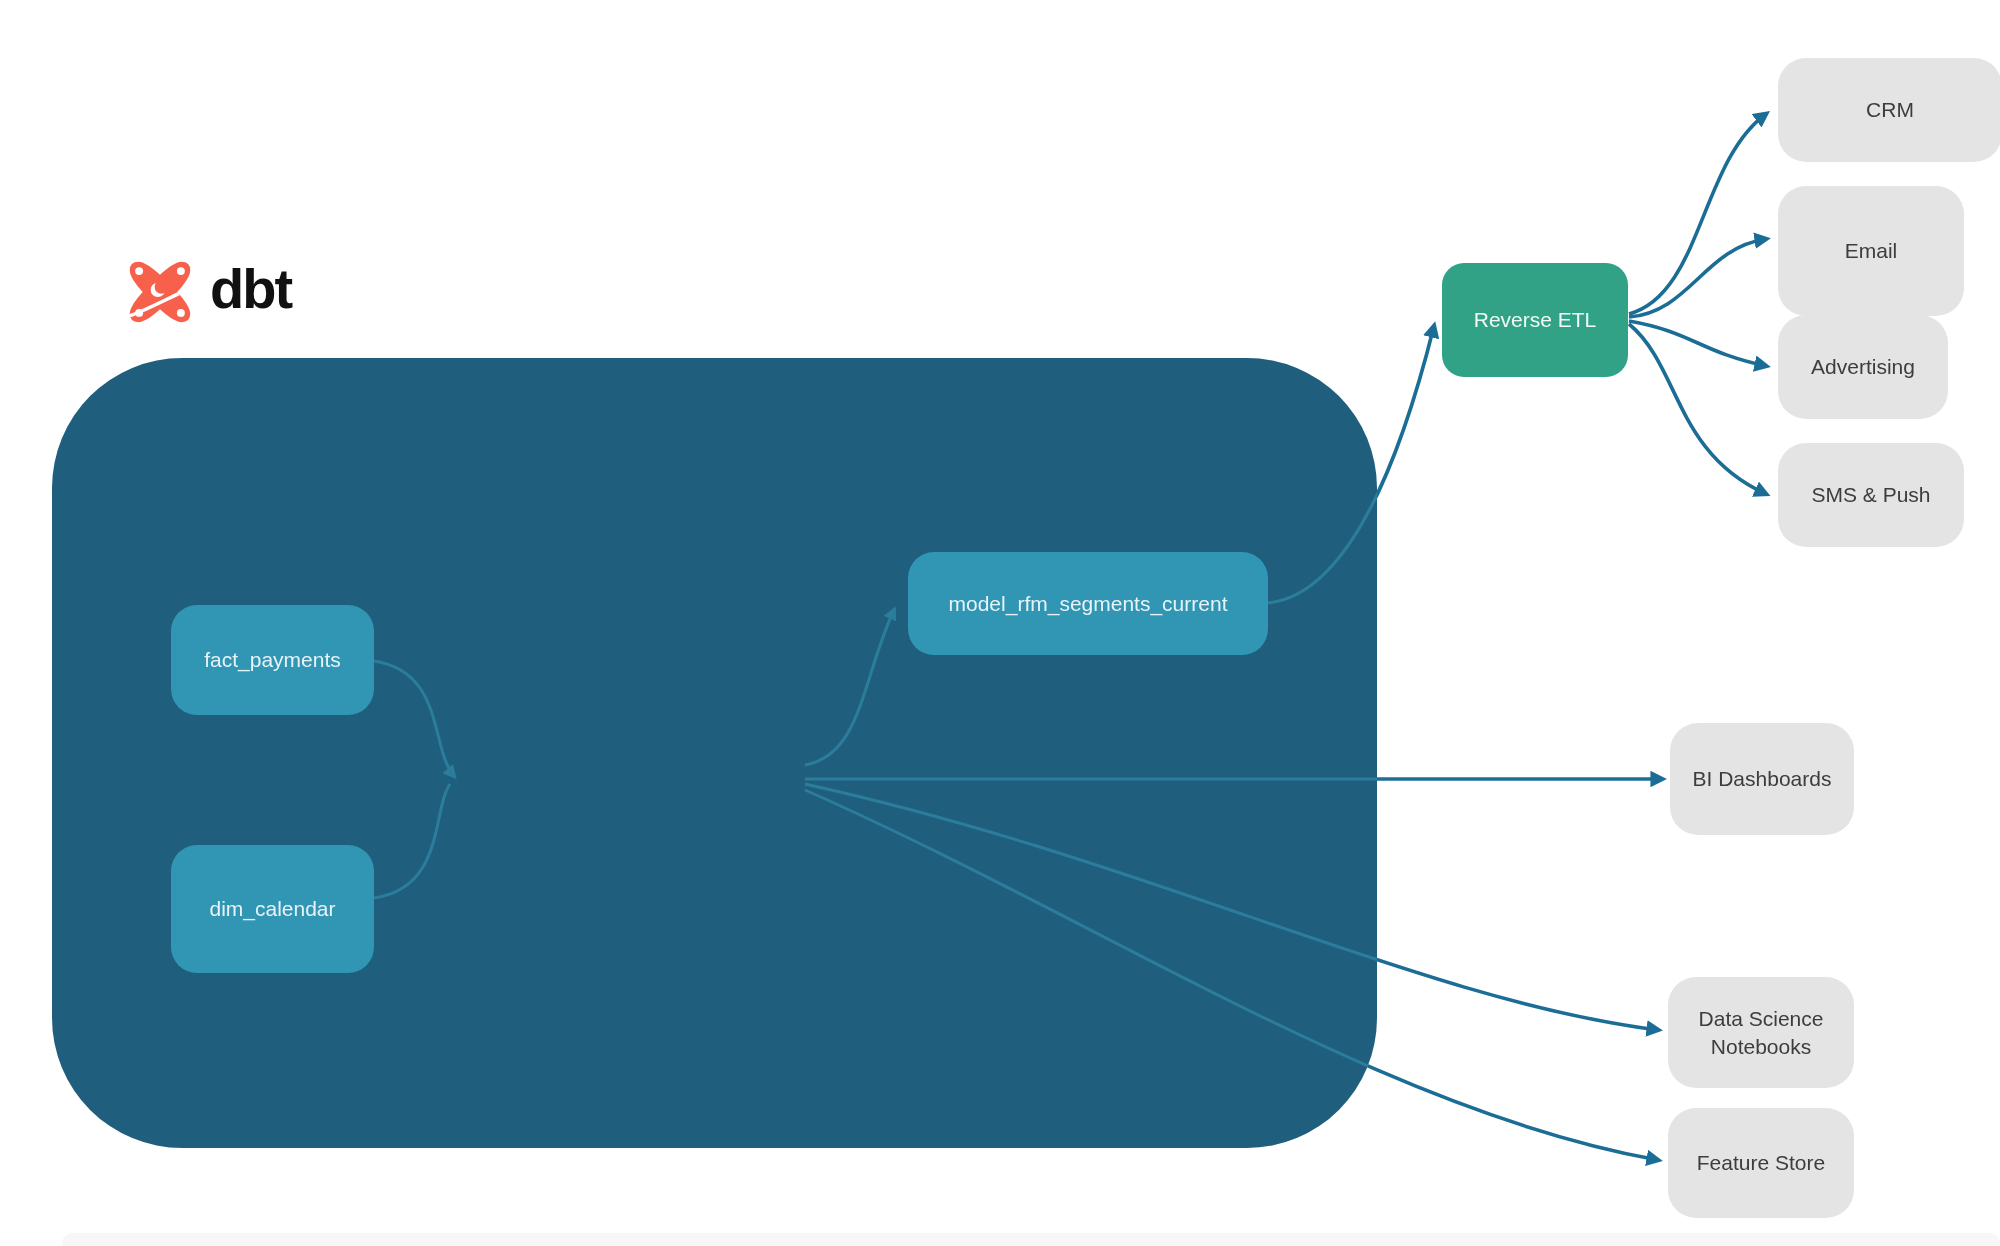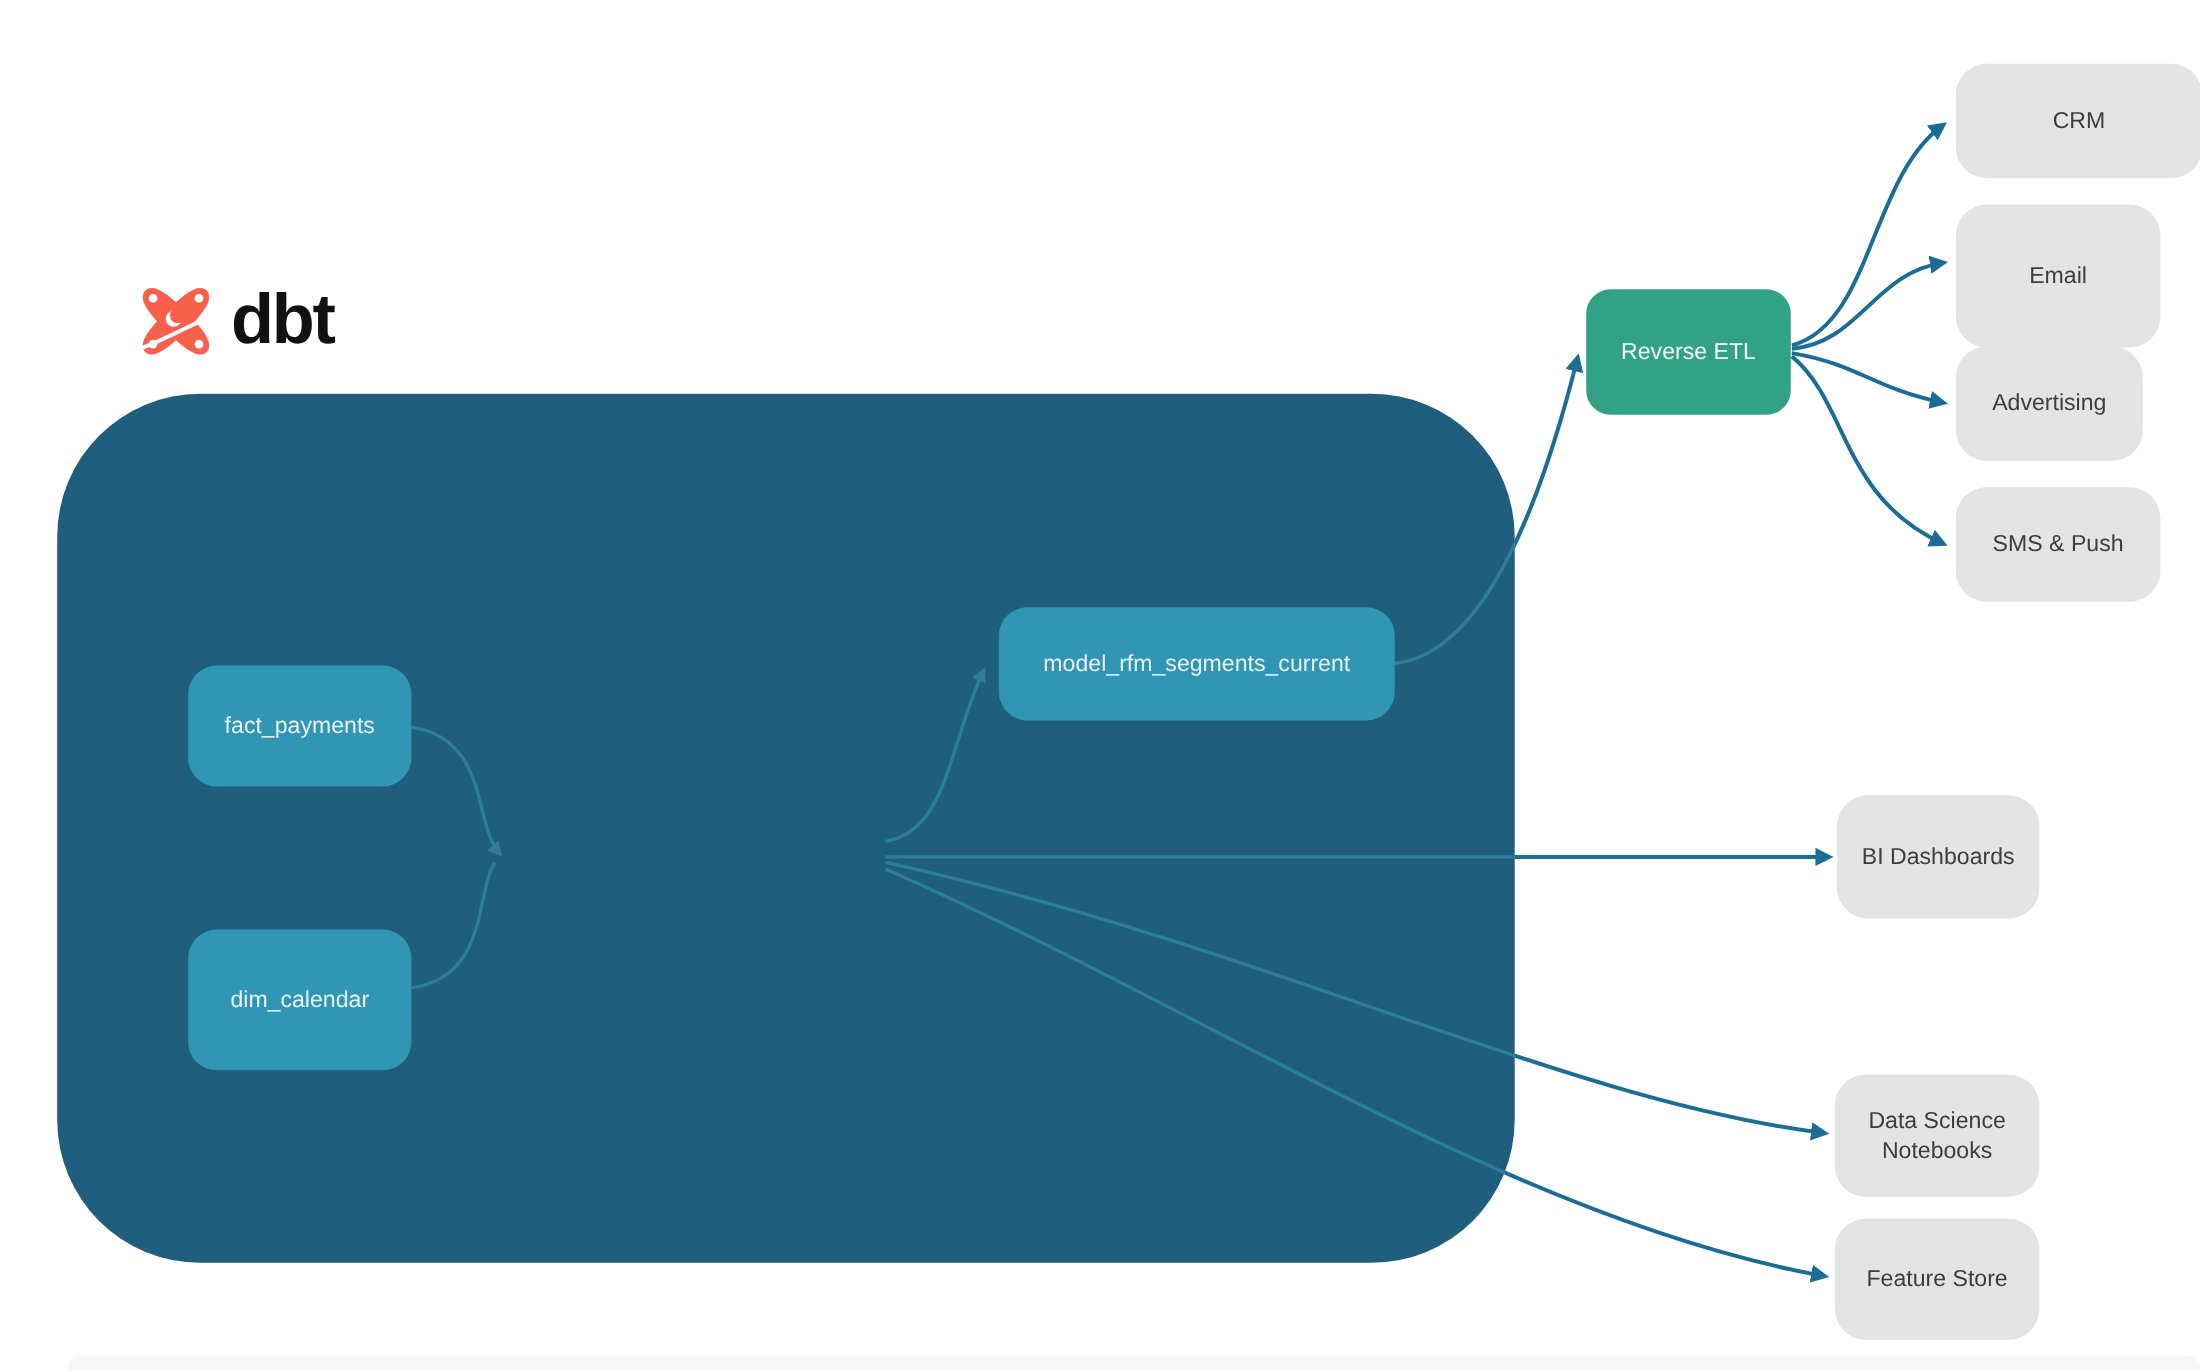--- a/index.html
+++ b/index.html
@@ -27,21 +27,21 @@
     background:#31a285;color:#f0faf6;border-radius:22px;font-size:21px;justify-content:center;
   }
   .dest-node{
     background:#e4e4e4;color:#3d3d3d;border-radius:28px;font-size:21px;
   }
   
   .logo{
     position:absolute;left:124px;top:256px;display:flex;align-items:center;gap:14px;
   }
   .logo-text{
-    font-size:64px;font-weight:800;color:#111111;letter-spacing:-2px;line-height:1;
+    font-size:56px;font-weight:800;color:#111111;letter-spacing:-2px;line-height:1;
     padding-bottom:10px;
   }
   .bottom-band{
     position:absolute;left:62px;top:1233px;width:1938px;height:13px;
     background:#f7f7f8;border-radius:10px 10px 0 0;
   }
 </style>
 </head>
 <body>
 

